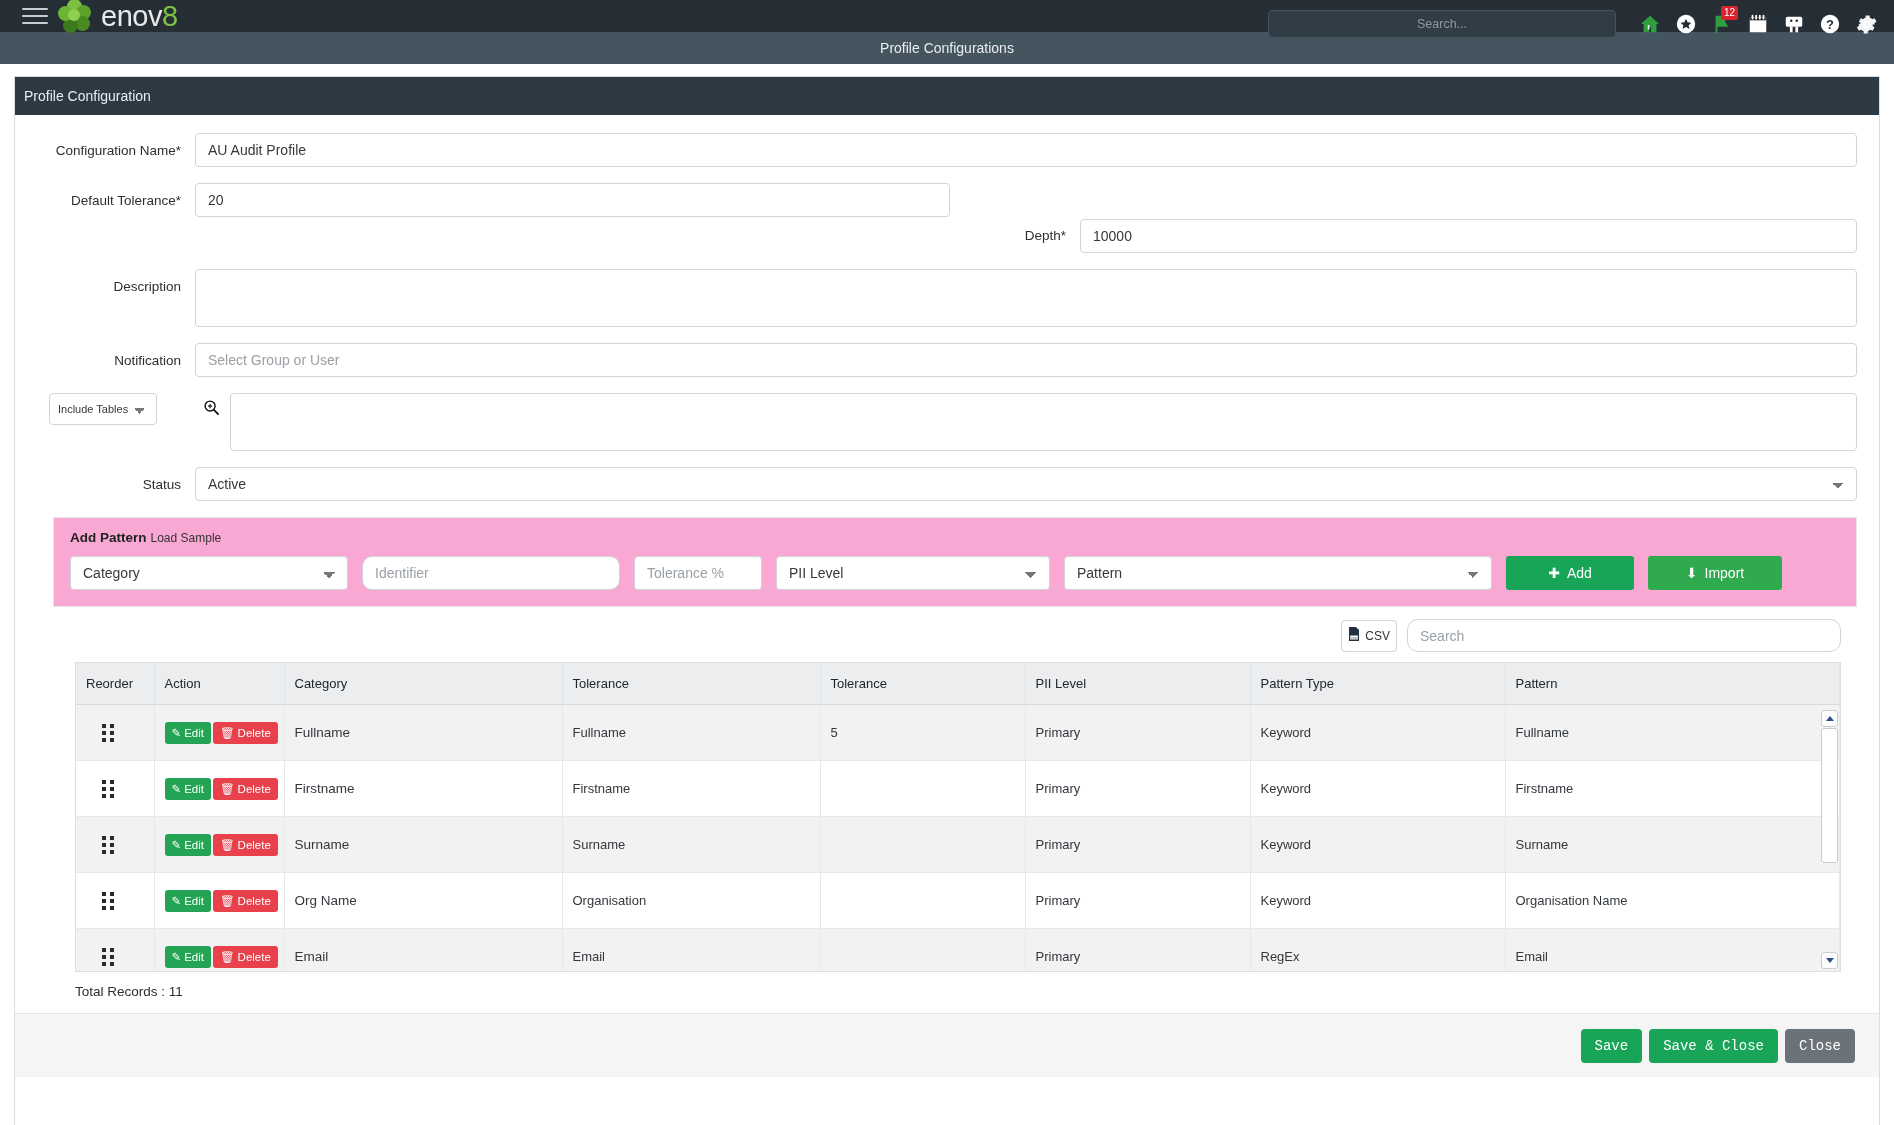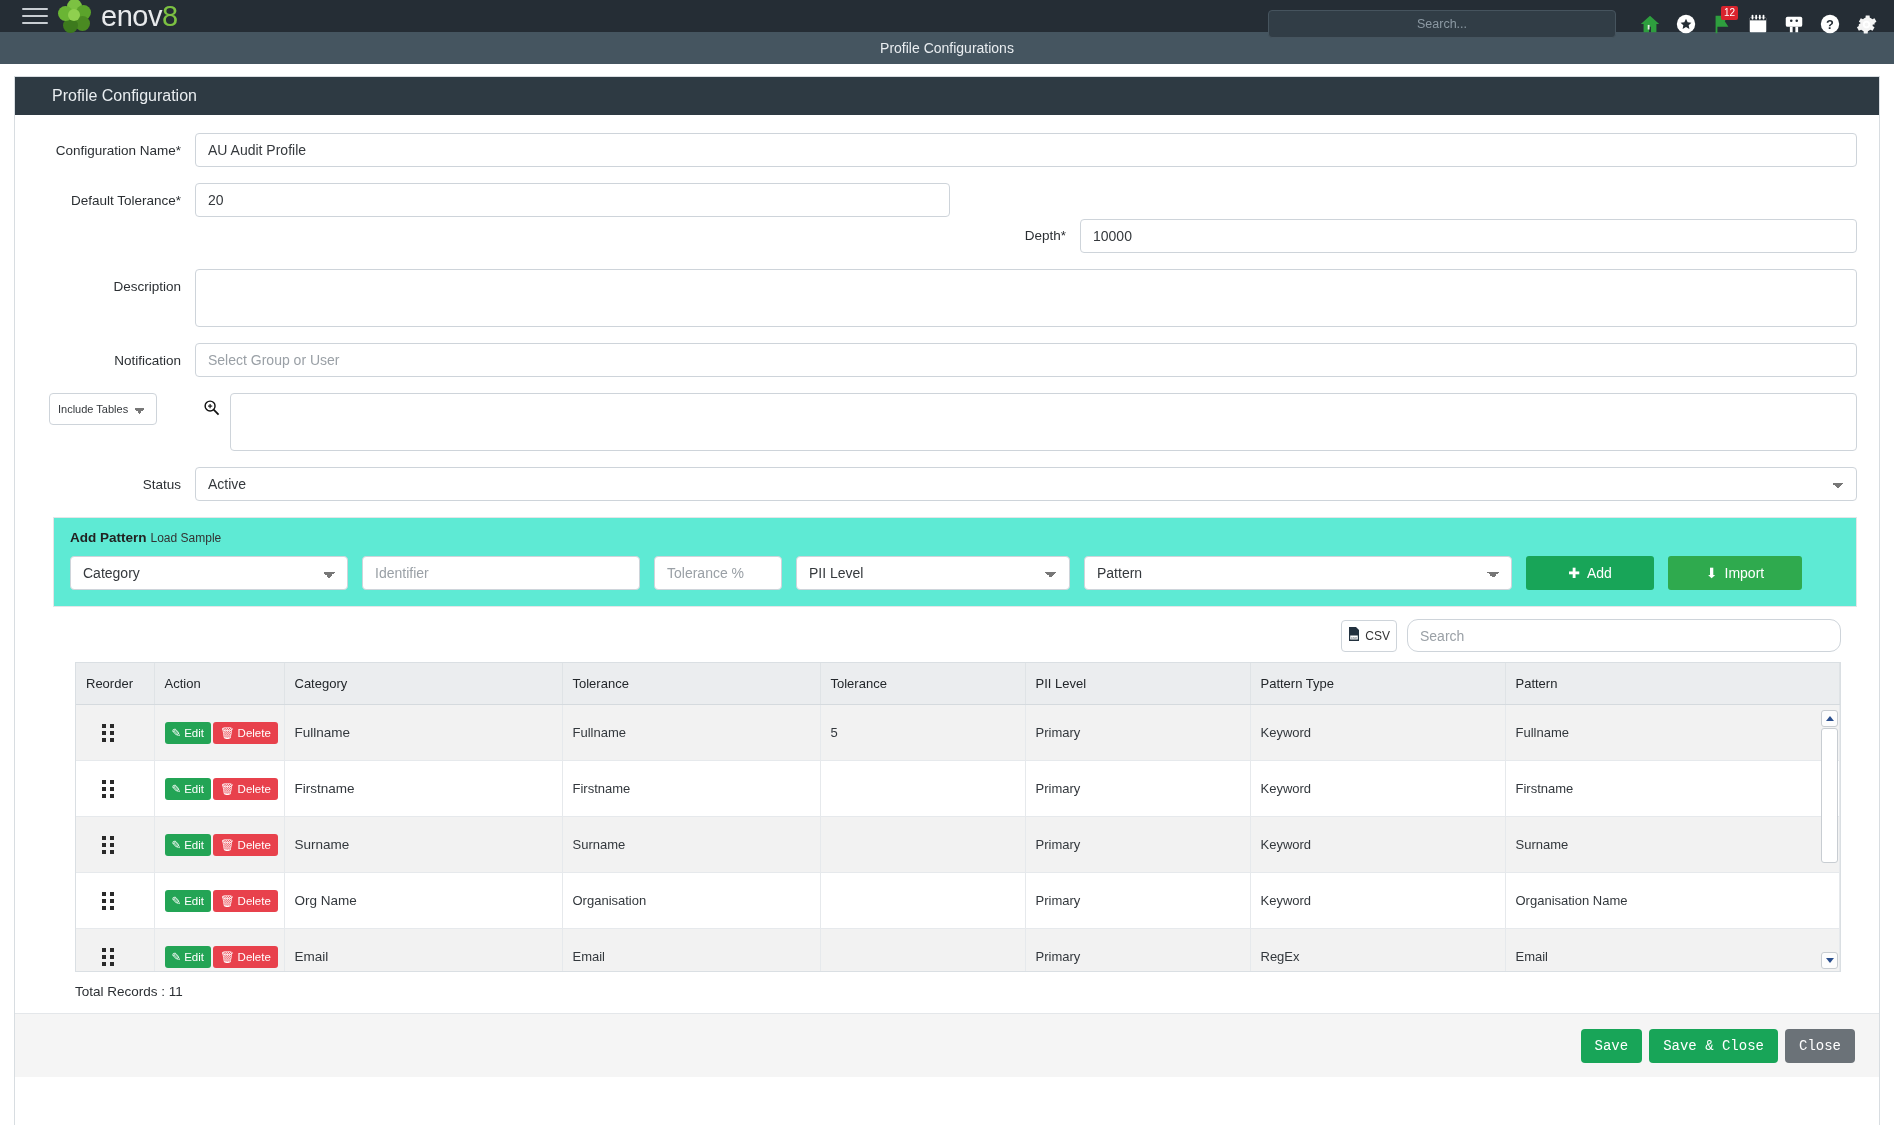--- a/index.html
+++ b/index.html
@@ -92,22 +92,22 @@
     margin: 12px 14px 0 14px;
     border: 1px solid #d8dde1;
     background: #fff;
     height: 1050px;
   }
   .panelhead {
     background: #2e3a43;
     color: #e9edf0;
     height: 38px;
     display: flex; align-items: center;
-    padding-left: 37px;
-    font-size: 16px;
+    padding-left: 9px;
+    font-size: 14px;
   }
   .panelbody { padding: 18px 22px 0 22px; }
 
   
   .frow { display: flex; align-items: flex-start; margin-bottom: 16px; }
   .flabel {
     width: 158px; text-align: right; padding-right: 14px;
     font-size: 13.5px; color: #2b2f33; padding-top: 9px; line-height: 1.35;
   }
   .ctl {
@@ -141,31 +141,31 @@
     padding-right: 34px;
   }
   .inctables {
     width: 108px; height: 32px; font-size: 11px; padding: 0 8px;
     background-position: calc(100% - 16px) 14px, calc(100% - 11px) 14px;
   }
   .magnifier { margin: 0 10px 0 8px; padding-top: 6px; cursor: pointer; }
 
   
   .addpattern {
-    background: #5eead4;
+    background: #f9a8d4;
     border: 1px solid #e3e6e8;
     margin: 6px 0 0 16px;
     padding: 12px 16px 16px 16px;
   }
   .aphead { font-size: 13.5px; margin-bottom: 11px; }
   .aphead b { font-weight: bold; color: #222; }
   .aphead span { font-size: 12px; color: #333; margin-left: 4px; }
   .aprow { display: flex; align-items: center; gap: 14px; }
   .sel-cat { width: 278px; }
-  .in-ident { width: 278px; }
+  .in-ident { width: 258px; border-radius: 10px; }
   .in-tol { width: 128px; }
   .sel-pii { width: 274px; }
   .sel-pat { width: 428px; }
   .btn {
     height: 34px; border: none; border-radius: 3px; color: #fff;
     font-size: 14px; display: inline-flex; align-items: center;
     justify-content: center; gap: 7px; cursor: pointer;
     font-family: "Liberation Sans", sans-serif;
   }
   .btn-add { background: #18a558; width: 128px; }

